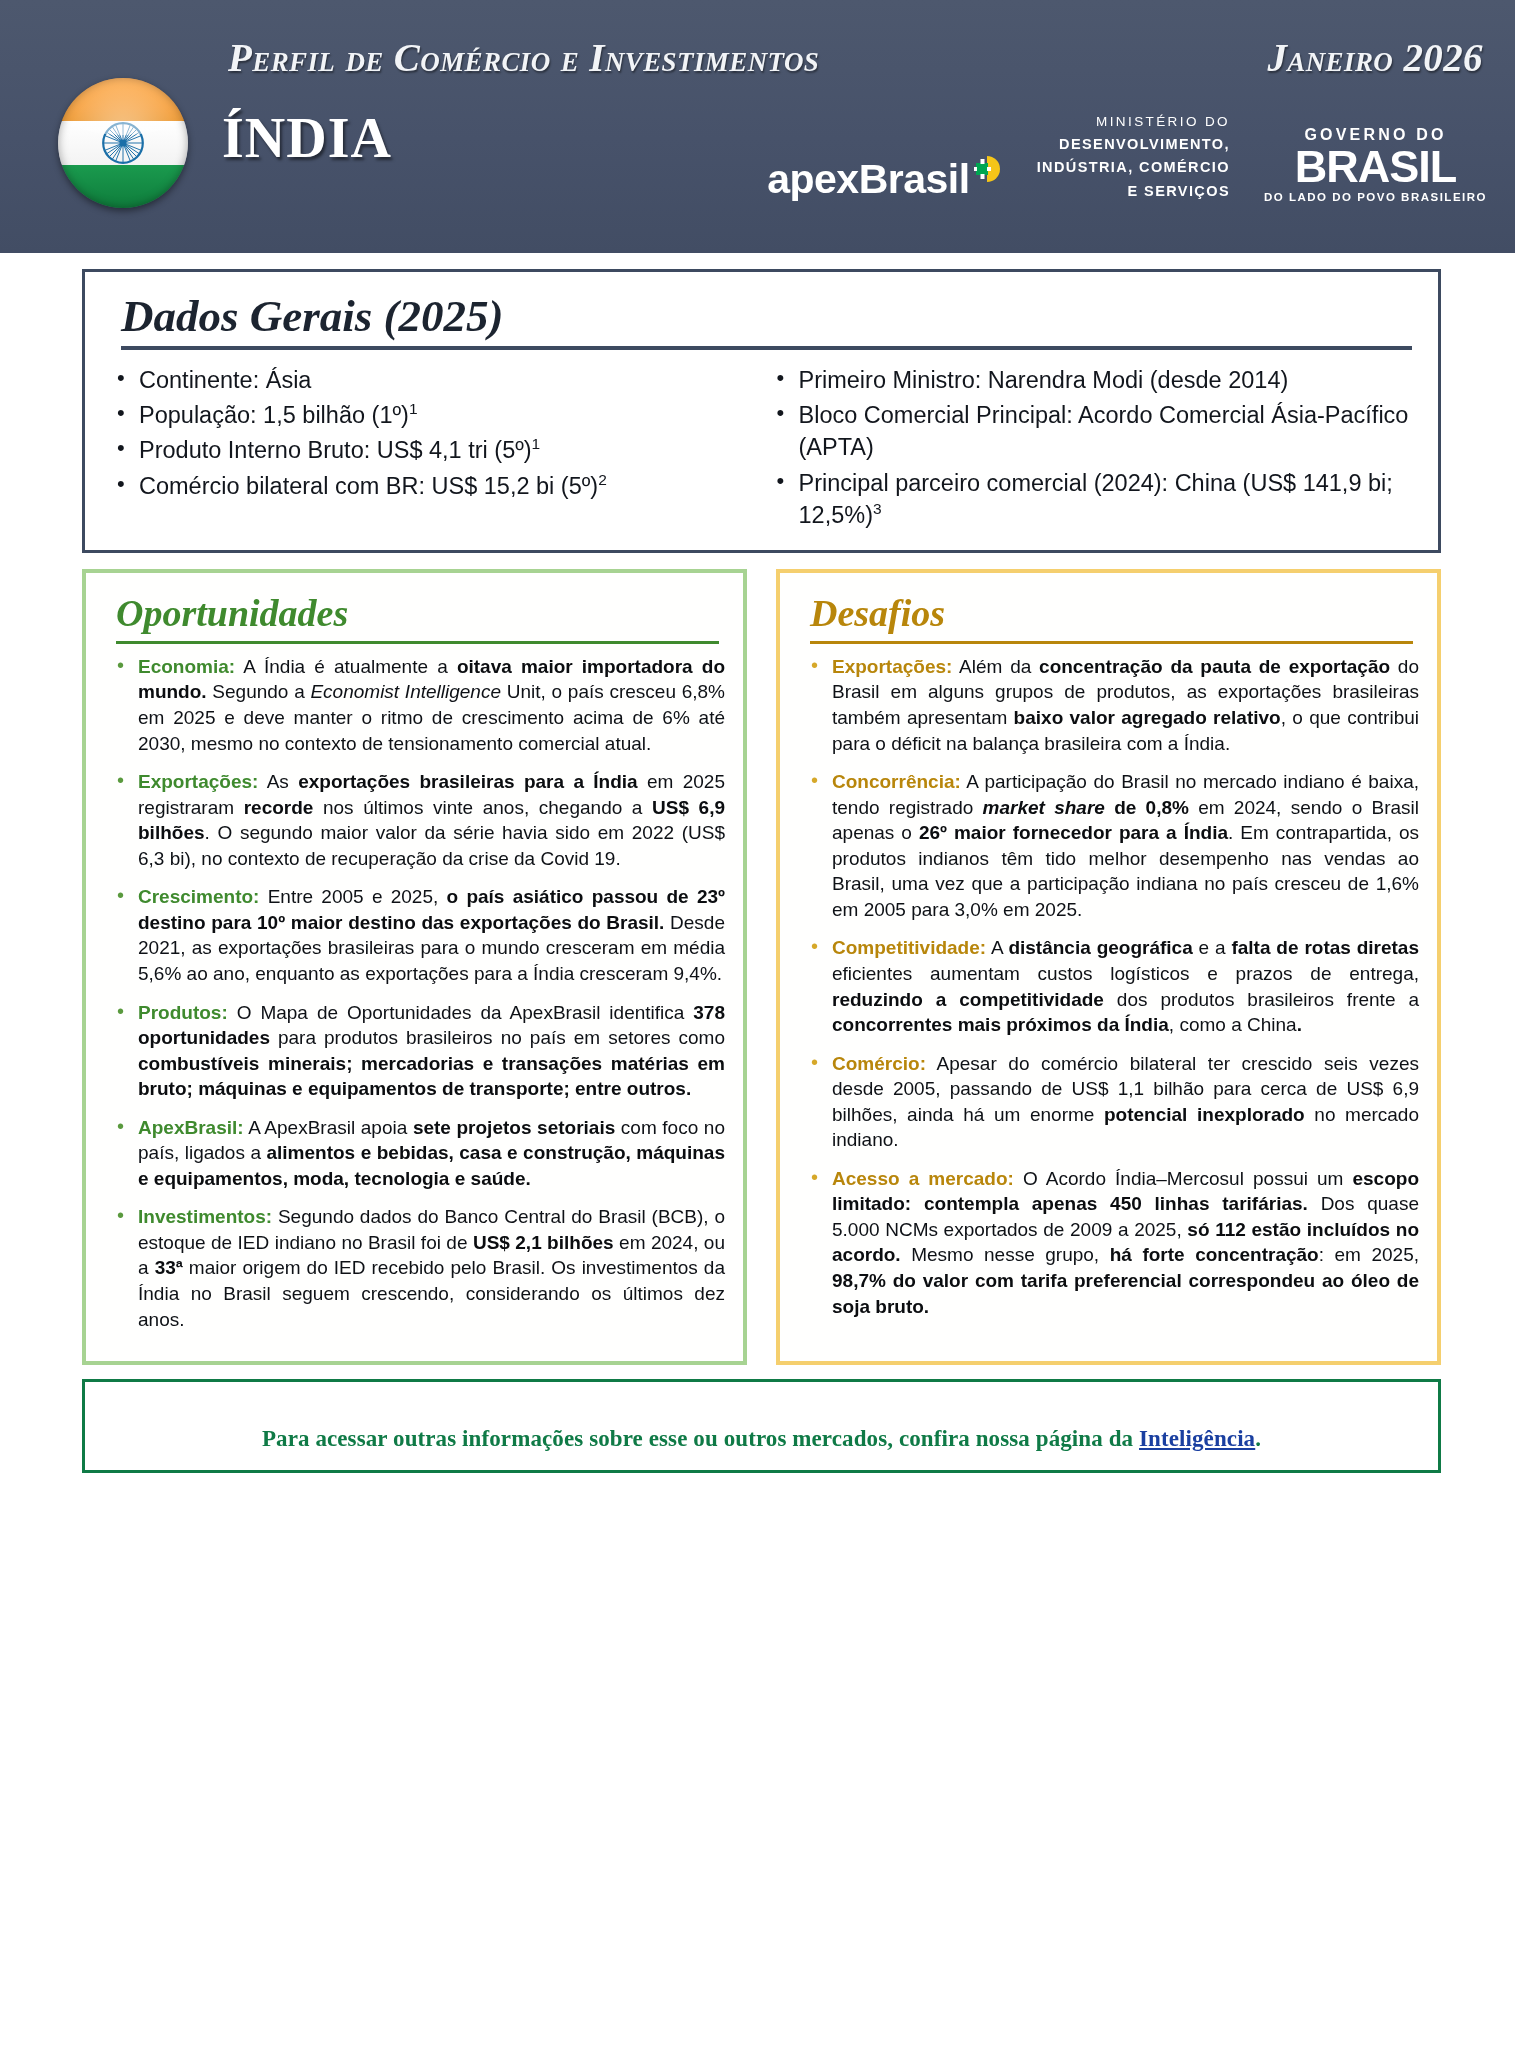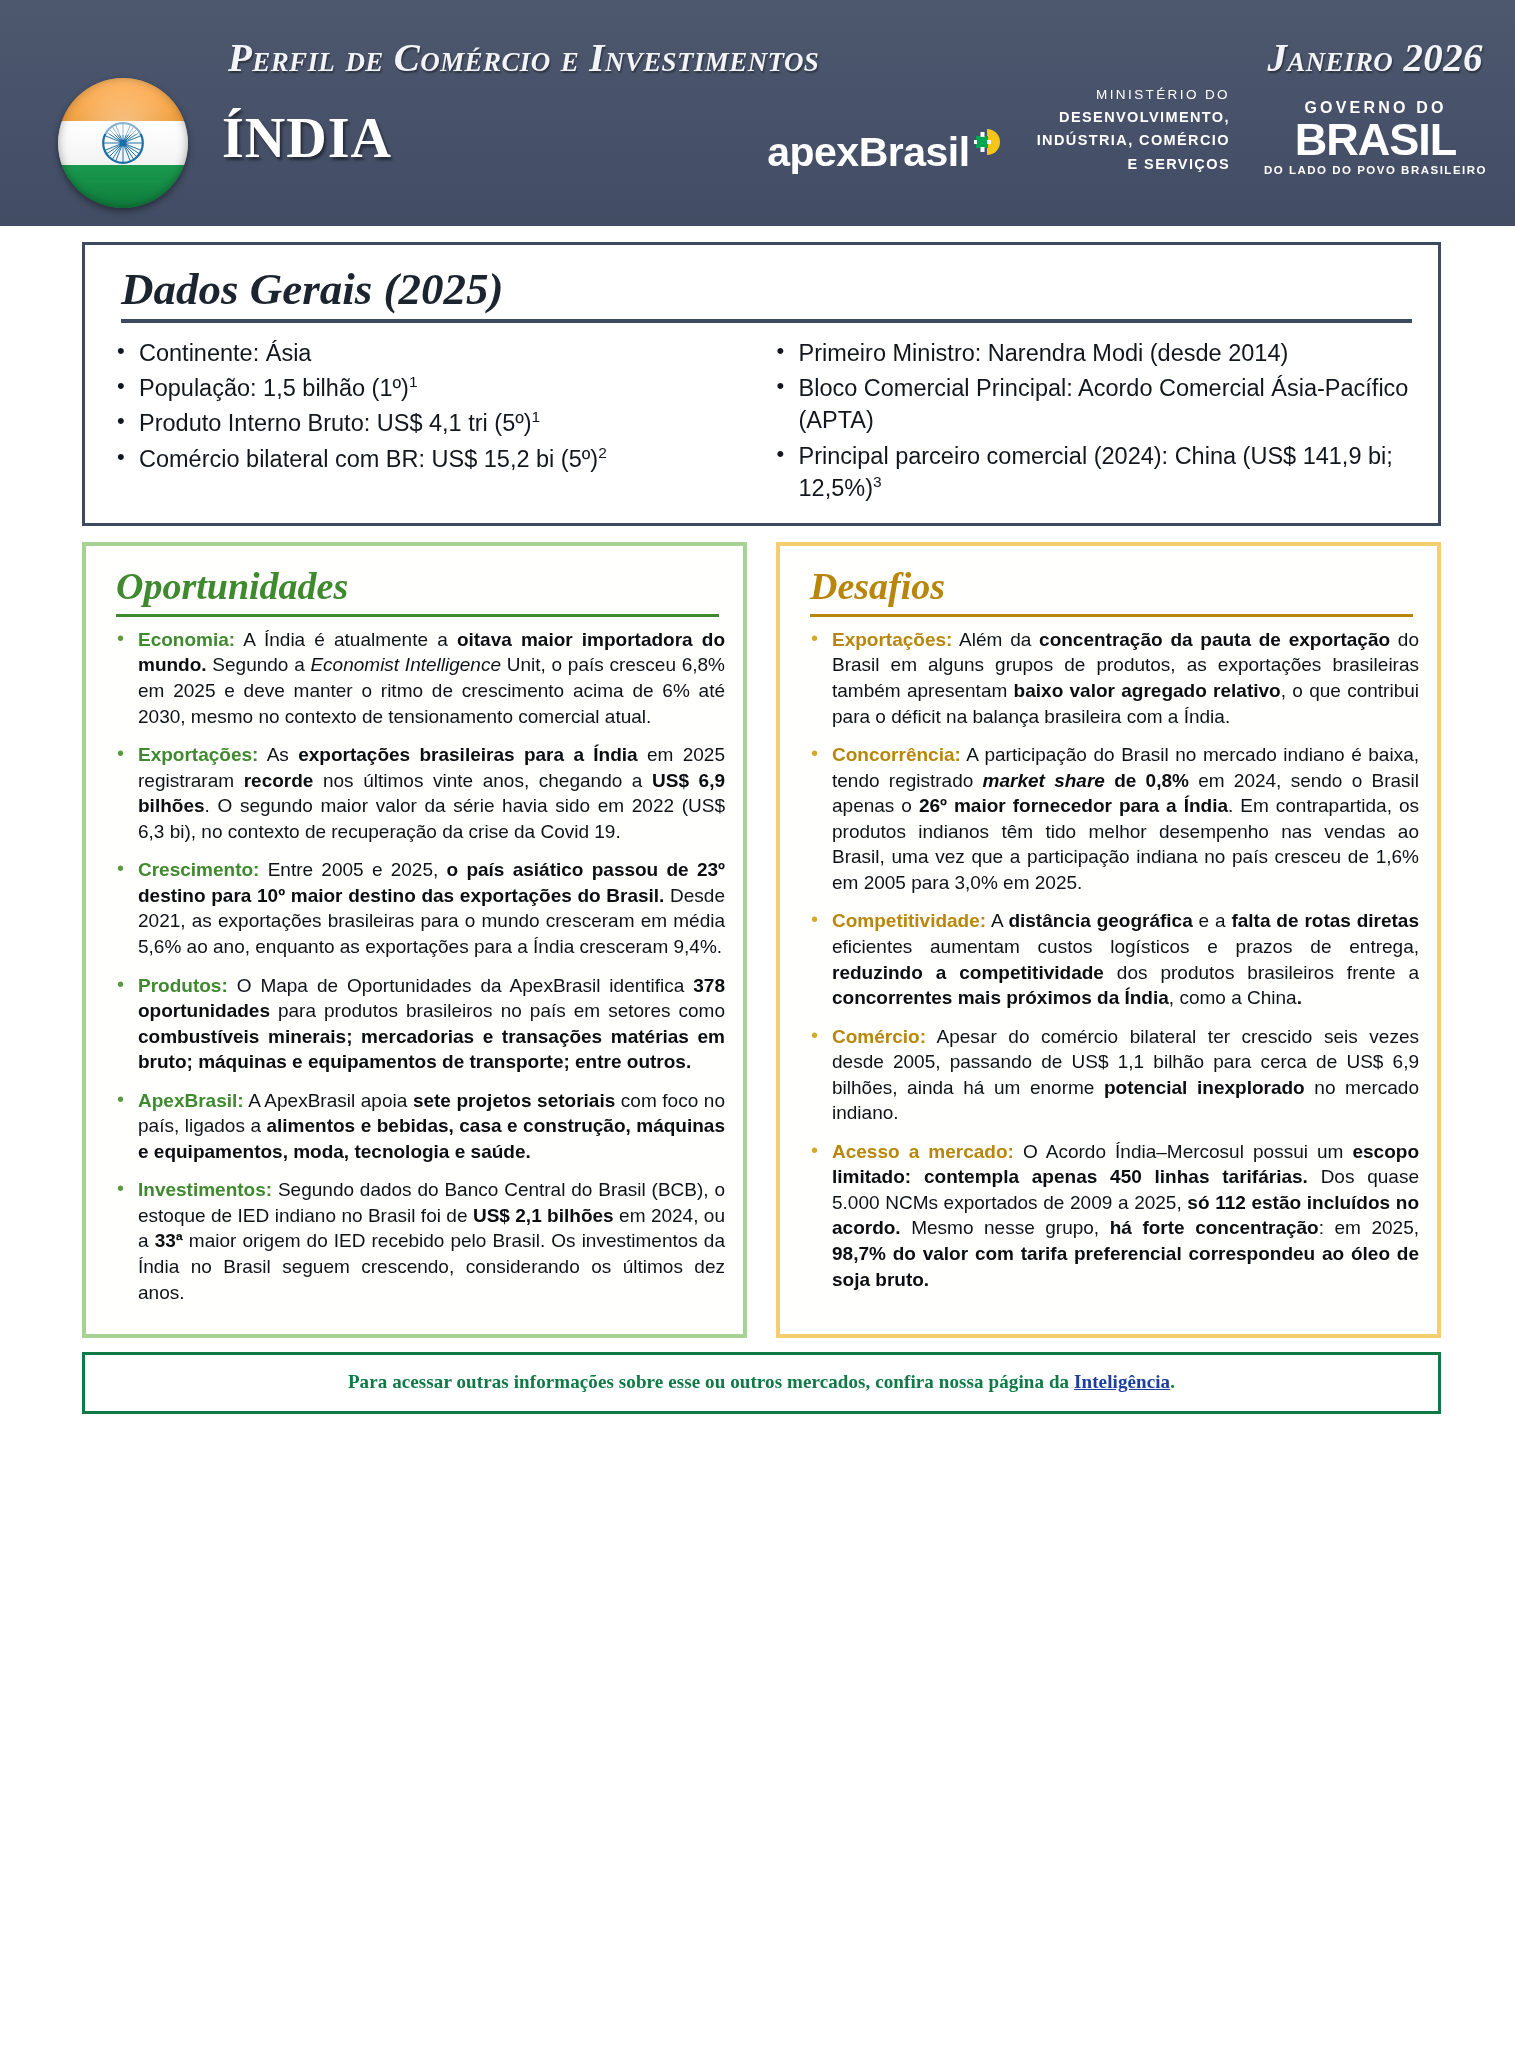--- a/index.html
+++ b/index.html
@@ -11,21 +11,21 @@
     width: 1515px;
     height: 2048px;
     font-family: "Liberation Sans", sans-serif;
     position: relative;
     overflow: hidden;
   }
 
   
   #header {
     position: relative;
-    height: 226px;
+    height: 253px;
     background: linear-gradient(180deg, #4d586e 0%, #47526a 55%, #424d64 100%);
     box-sizing: border-box;
   }
   #header-title {
     position: absolute;
     left: 228px;
     top: 35px;
     font-family: "Liberation Serif", serif;
     font-weight: bold;
     font-style: italic;
@@ -191,23 +191,24 @@
     margin: 14px 50px 0 58px;
     border: 3px solid #0f7a46;
     background: #ffffff;
     padding: 16px 10px 18px 10px;
     text-align: center;
     box-sizing: border-box;
   }
   #footer-text {
     font-family: "Liberation Serif", serif;
     font-weight: bold;
-    font-size: 19px;
+    font-size: 23px;
     color: #0f7a46;
     letter-spacing: .1px;
+    margin-top: 28px;
   }
   #footer-text .lnk { color: #1a3fa0; text-decoration: underline; }
 </style>
 </head>
 <body>
 
 <div id="header">
 
   <div id="flag-badge">
     <div class="band saffron"></div>

